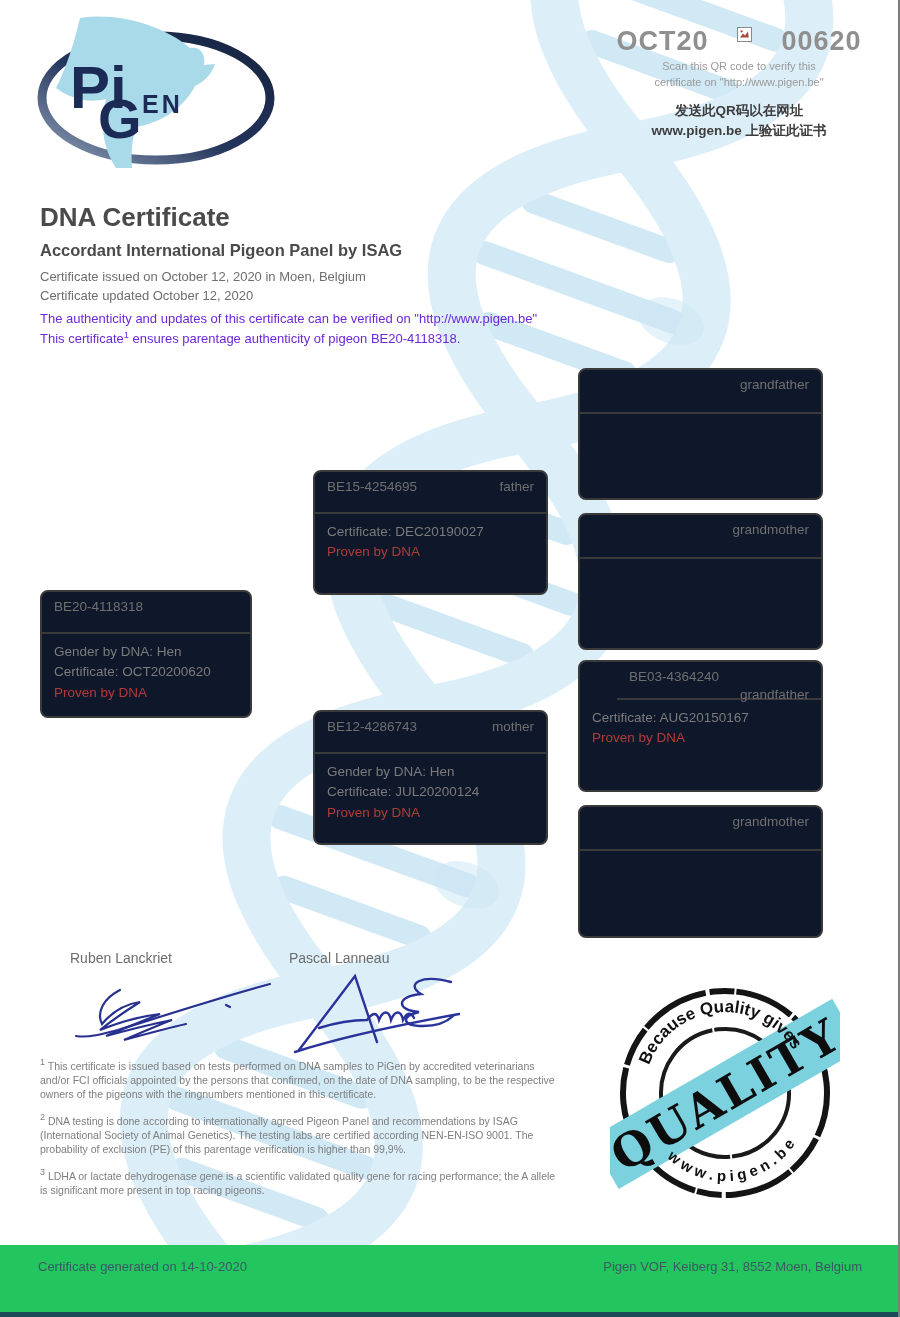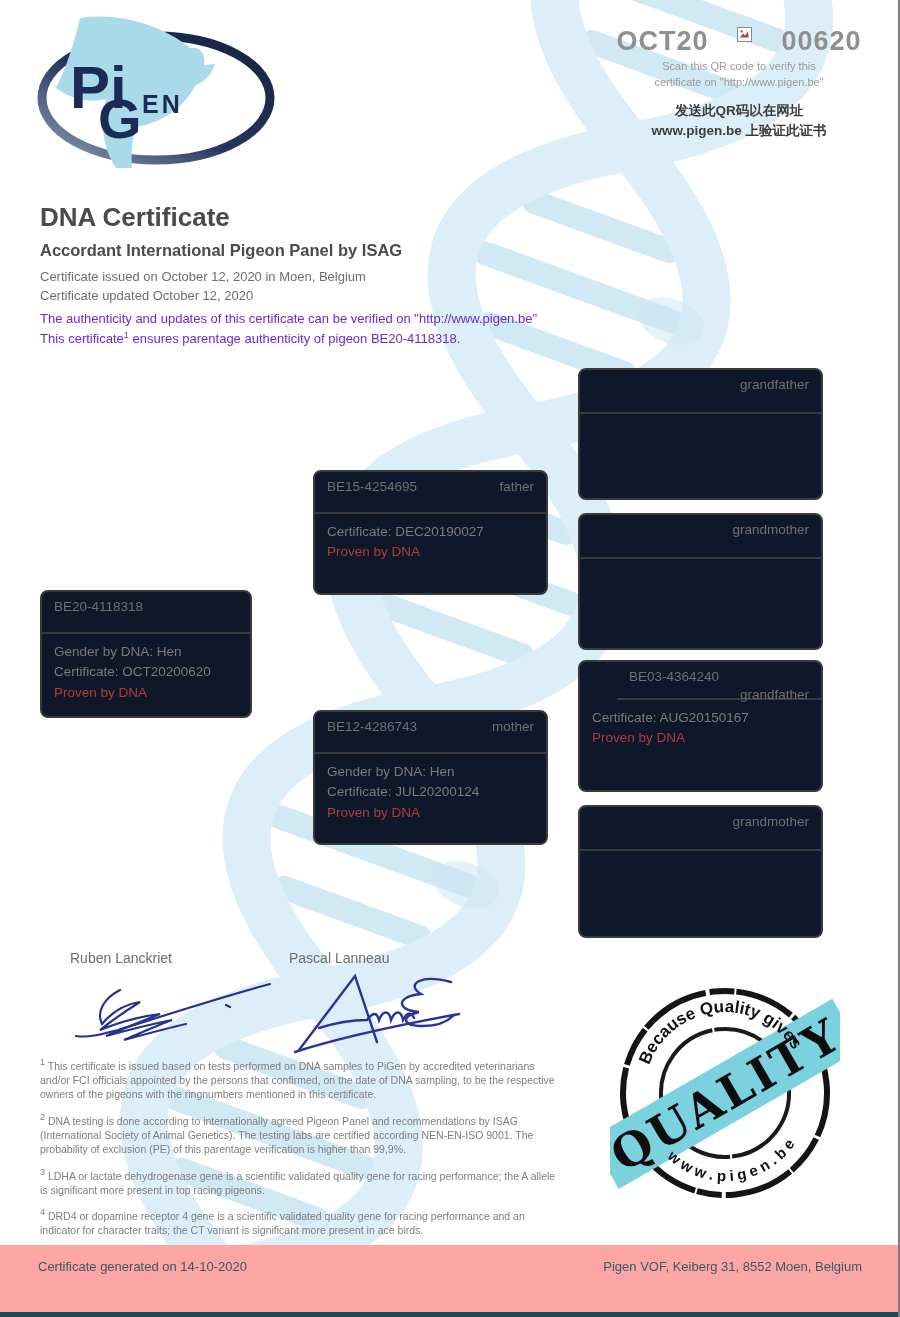--- a/index.html
+++ b/index.html
@@ -45,21 +45,21 @@
   .sig-ruben-name{left:64px;top:950px;margin-left:6px;}
   .sig-pascal-name{left:289px;top:950px;}
   .sig-ruben{left:68px;top:972px;}
   .sig-pascal{left:293px;top:962px;}
   
   .footnotes{left:40px;top:1056px;width:517px;font-size:10.5px;color:#7e7e7e;line-height:1.38;}
   .footnotes p{margin:0 0 9px 0;}
   
   .stamp{left:610px;top:978px;}
   
-  .footer{position:absolute;left:0;top:1245px;width:900px;height:72px;background:#fca5a5;
+  .footer{position:absolute;left:0;top:1245px;width:900px;height:72px;background:#22c55e;
         border-bottom:5px solid #1c4a57;box-sizing:border-box;z-index:1;}
   .footer .row1{display:flex;justify-content:space-between;padding:14px 38px 0 38px;
         font-size:13px;color:#3c5a64;}
   .footer .row2{text-align:right;padding:7px 38px 0 0;font-size:13px;color:#3c5a64;}
 </style>
 </head>
 <body>
 
 <div class="page">
 
@@ -233,21 +233,20 @@
       <path d="M 2,90 C 45,76 100,64 166,52"></path>
       <path d="M 26,66 C 45,60 60,58 74,58 C 80,50 84,50 86,58 C 90,48 96,48 98,58 C 102,48 108,48 110,58 C 114,50 118,50 121,56"></path>
       <path d="M 158,20 C 128,12 112,22 128,32 C 104,34 102,48 126,50 C 108,54 108,64 130,64 C 144,64 154,60 160,54"></path>
     </g>
   </svg>
 
   <div class="abs footnotes">
     <p><sup>1</sup> <span>This certificate is issued based on tests performed on DNA samples to PiGen by accredited veterinarians and/or FCI officials appointed by the persons that confirmed, on the date of DNA sampling, to be the respective owners of the pigeons with the ringnumbers mentioned in this certificate.</span></p>
     <p><sup>2</sup> <span>DNA testing is done according to internationally agreed Pigeon Panel and recommendations by ISAG (International Society of Animal Genetics). The testing labs are certified according NEN-EN-ISO 9001. The probability of exclusion (PE) of this parentage verification is higher than 99,9%.</span></p>
     <p><sup>3</sup> <span>LDHA or lactate dehydrogenase gene is a scientific validated quality gene for racing performance; the A allele is significant more present in top racing pigeons.</span></p>
-    <p><sup>4</sup> <span>DRD4 or dopamine receptor 4 gene is a scientific validated quality gene for racing performance and an indicator for character traits; the CT variant is significant more present in ace birds.</span></p>
   </div>
 
   <svg class="abs stamp" width="230" height="230" viewBox="0 0 230 230">
     <defs>
       <path id="arcTop" d="M 38,90 A 81,81 0 0 1 192,90"></path>
       <path id="arcBottom" d="M 32,132 A 84,84 0 0 0 198,132"></path>
     </defs>
     <g transform="rotate(-6 115 115)">
       <circle cx="115" cy="115" r="102" fill="none" stroke="#141414" stroke-width="6" stroke-dasharray="55 3 40 2 70 4 25 2 60 3 35 2"></circle>
       <circle cx="115" cy="115" r="64" fill="none" stroke="#1a1a1a" stroke-width="4" stroke-dasharray="100 2 70 3 120 2"></circle>

